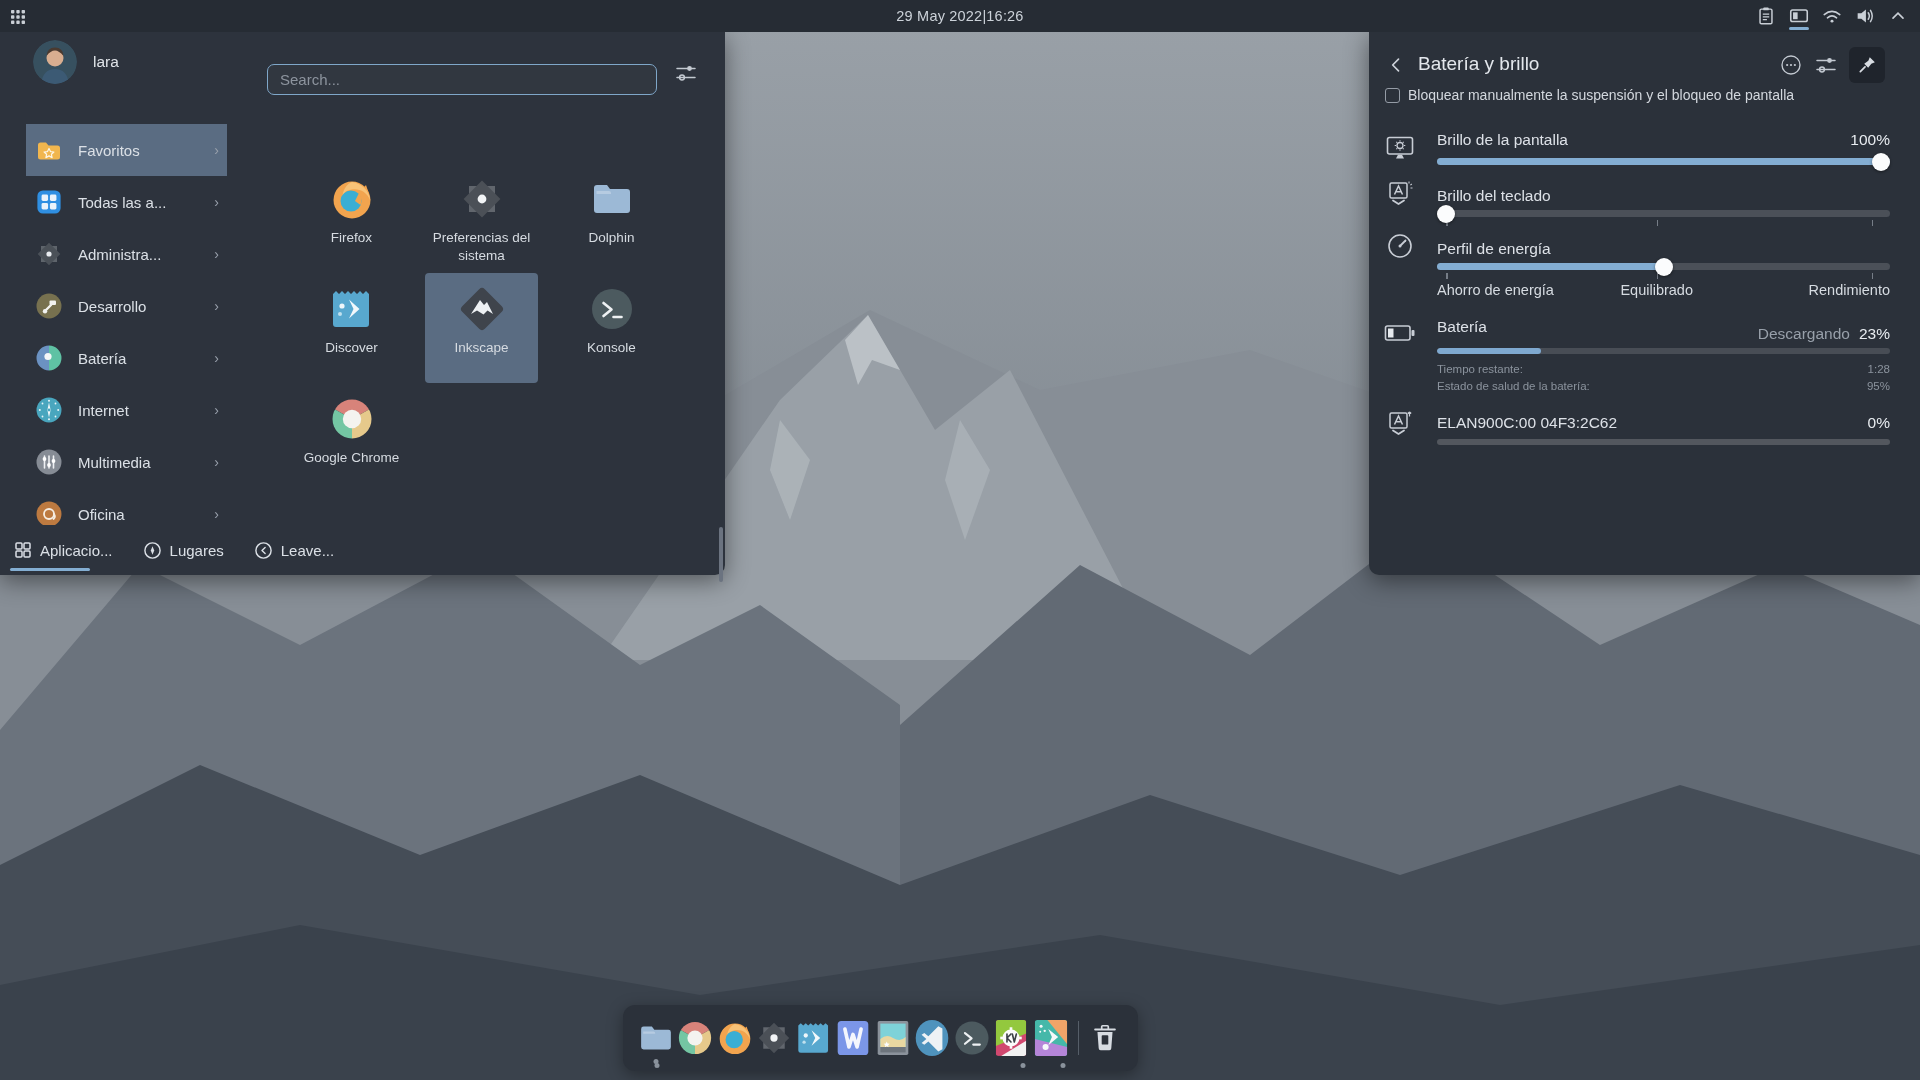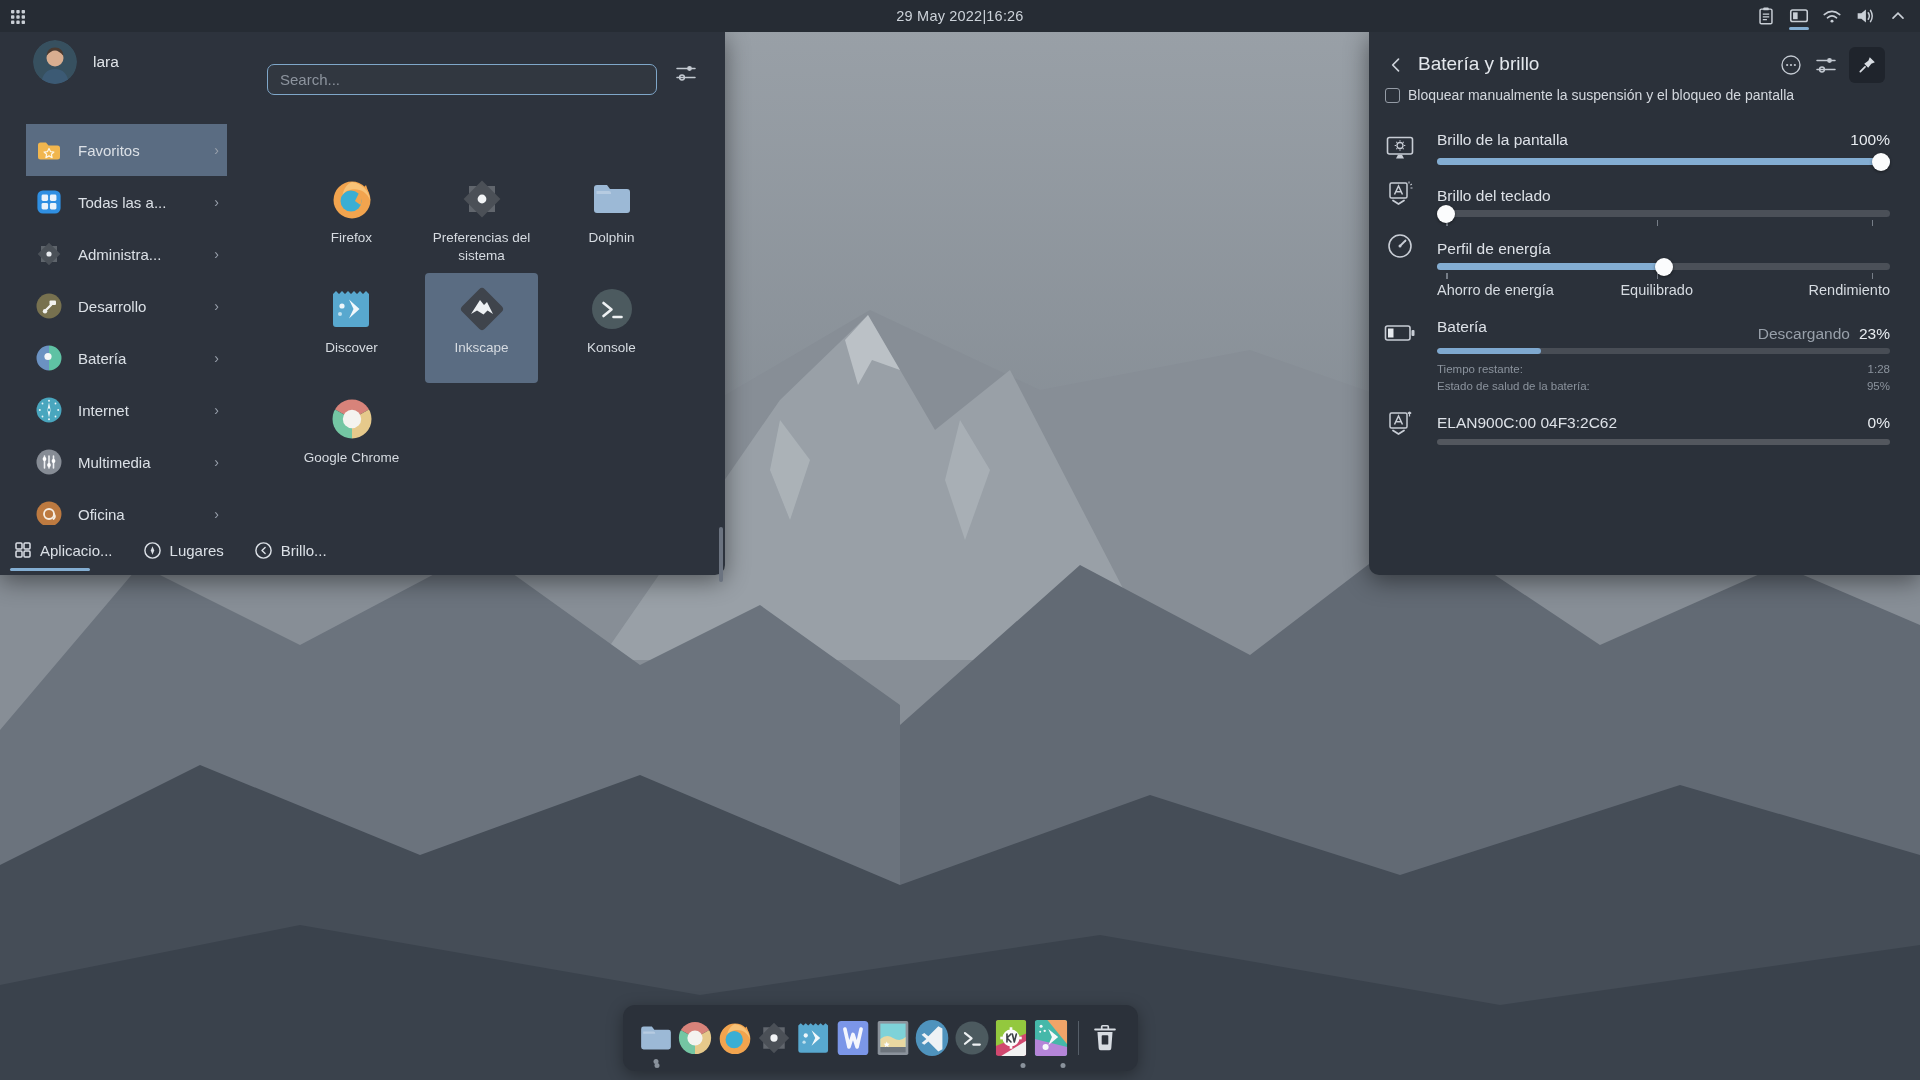--- a/index.html
+++ b/index.html
@@ -416,21 +416,21 @@
           <circle cx="10" cy="10" r="8"></circle>
           <path d="M10 5.5 L11.8 10 L10 14.5 L8.2 10 Z" fill="#dbe0e6" stroke="none"></path>
         </svg>
         <span>Lugares</span>
       </div>
       <div class="tab tab-leave">
         <svg width="19" height="19" viewBox="0 0 20 20" fill="none" stroke="#dbe0e6" stroke-width="1.5">
           <circle cx="10" cy="10" r="8"></circle>
           <path d="M11.7 6.8 L8.4 10 L11.7 13.2" stroke-linecap="round" stroke-linejoin="round"></path>
         </svg>
-        <span>Brillo...</span>
+        <span>Leave...</span>
       </div>
       <div class="tab-underline"></div>
     </div>
   </div>
 
   <div class="bpanel">
     <div class="bp-back">
       <svg width="20" height="20" viewBox="0 0 24 24" fill="none" stroke="#cdd2d9" stroke-width="2" stroke-linecap="round" stroke-linejoin="round">
         <path d="M15 5 L8 12 L15 19"></path>
       </svg>

